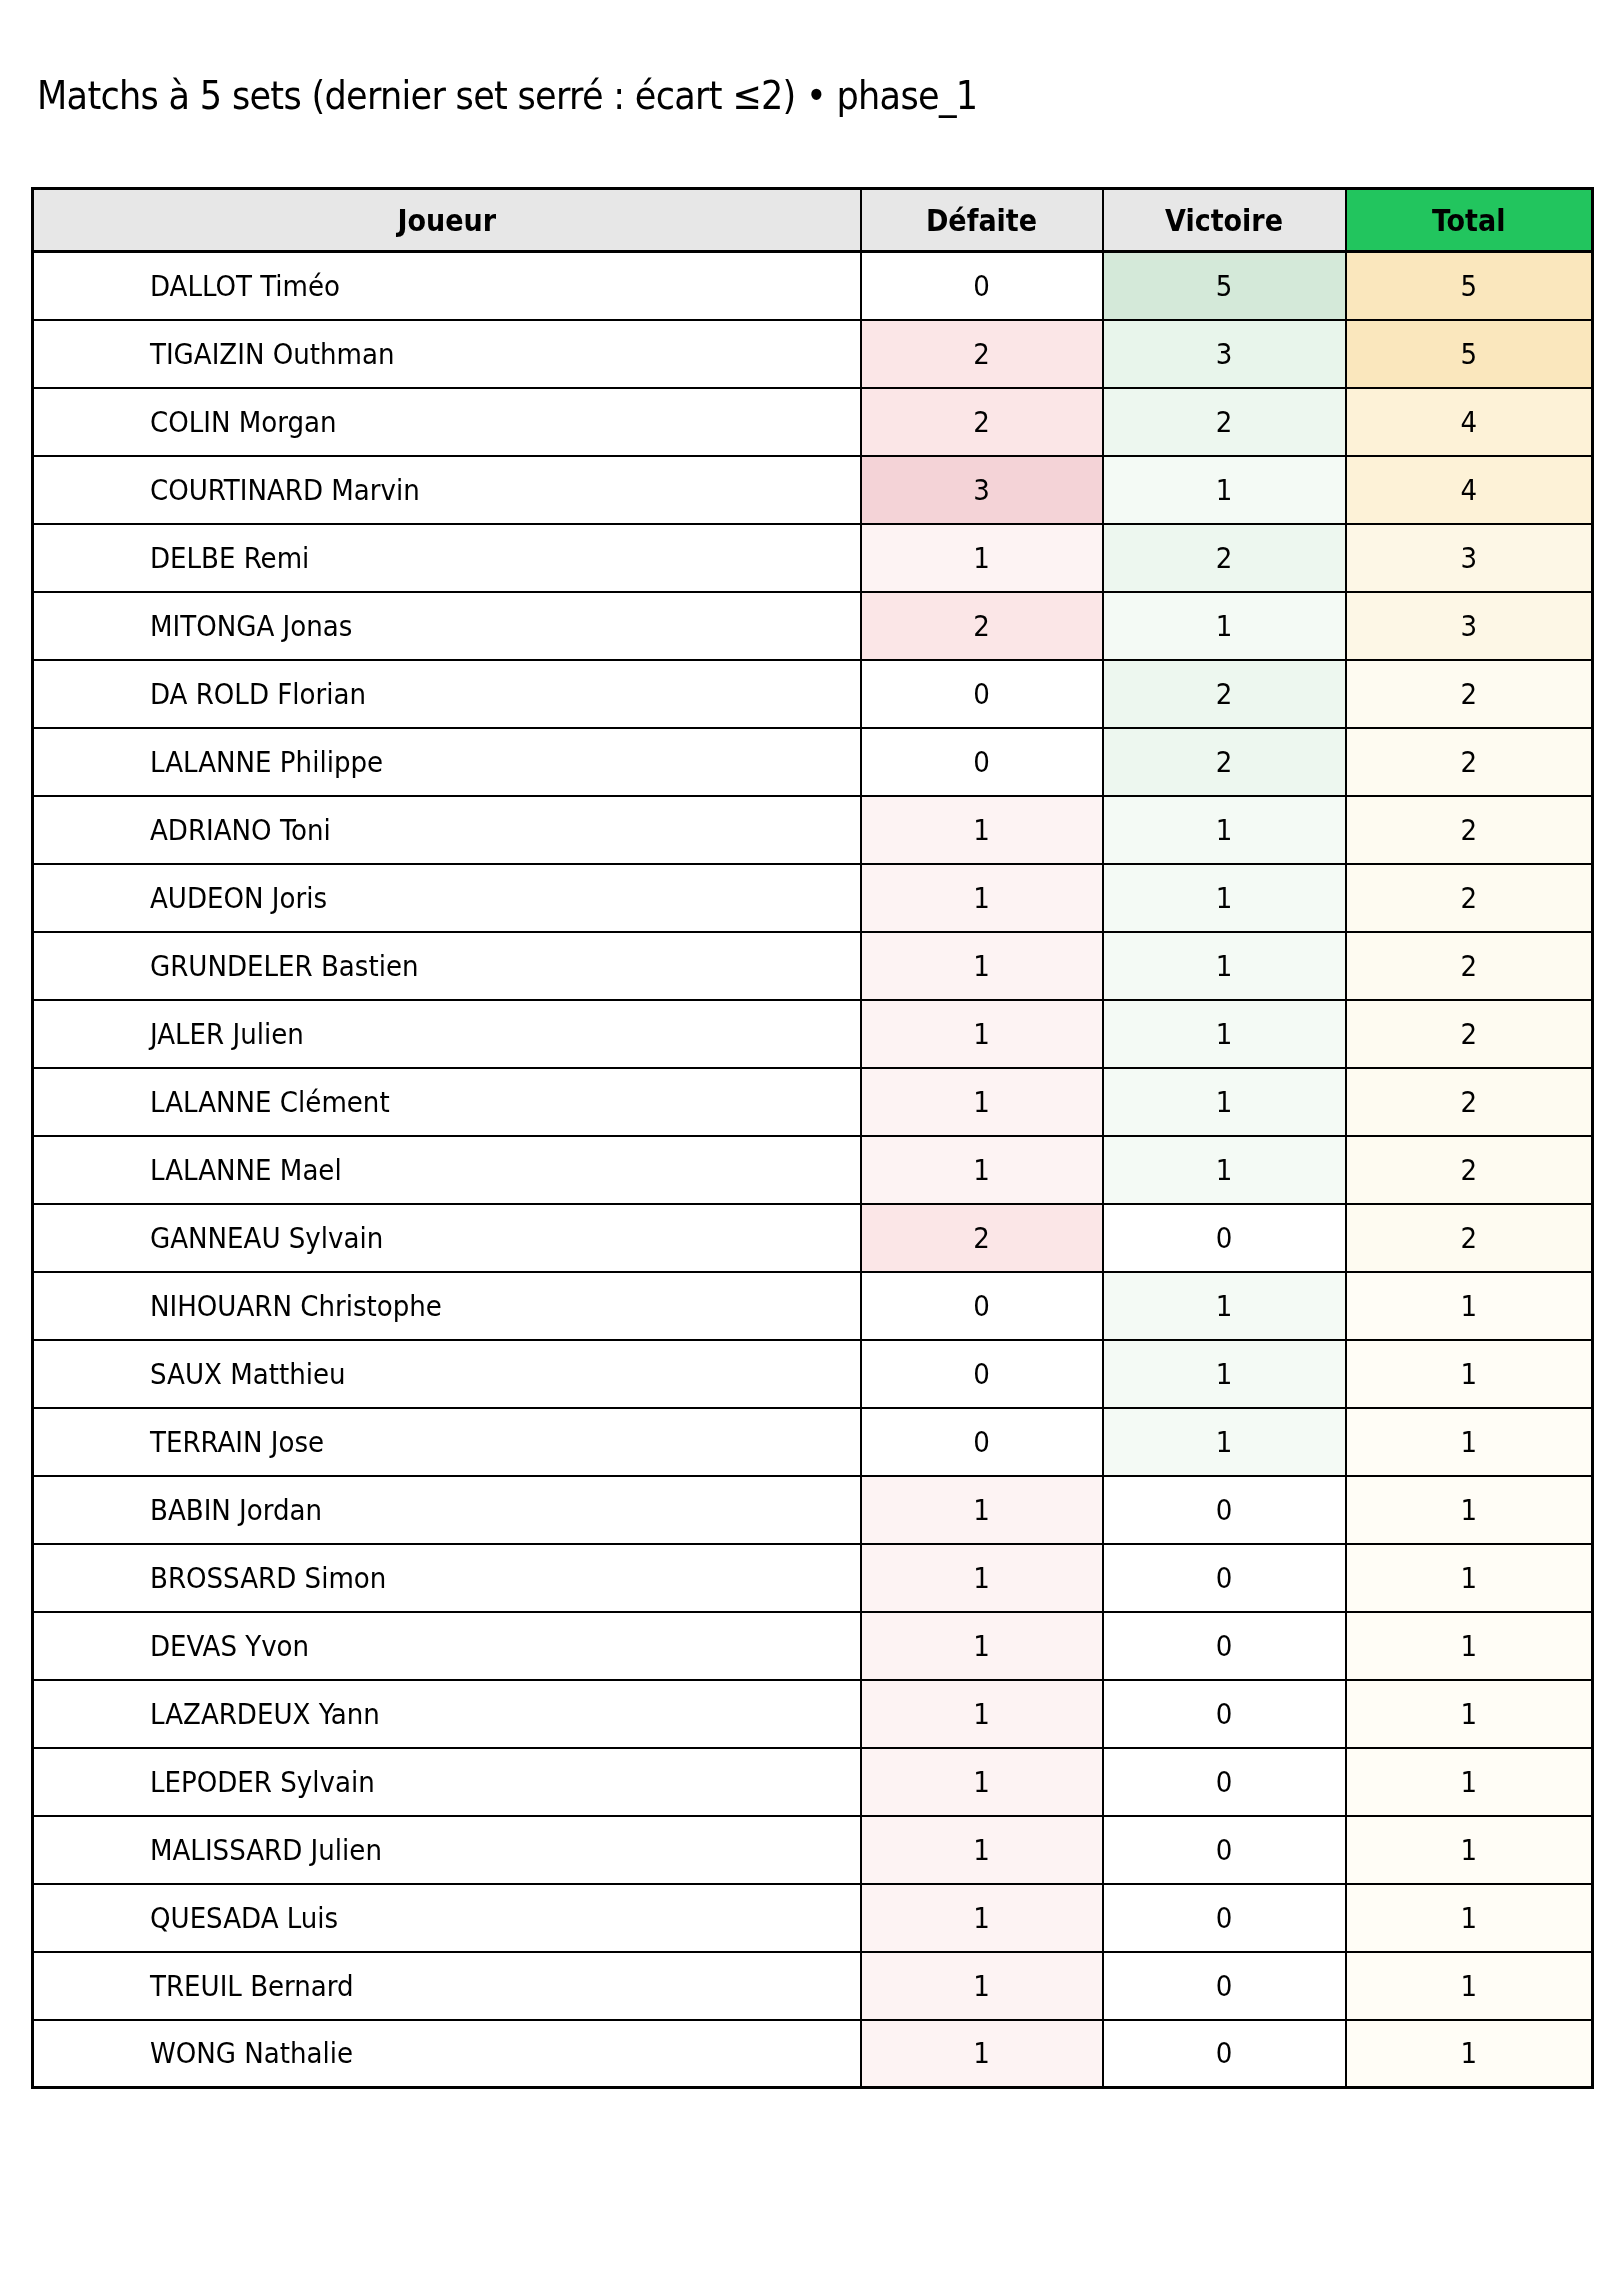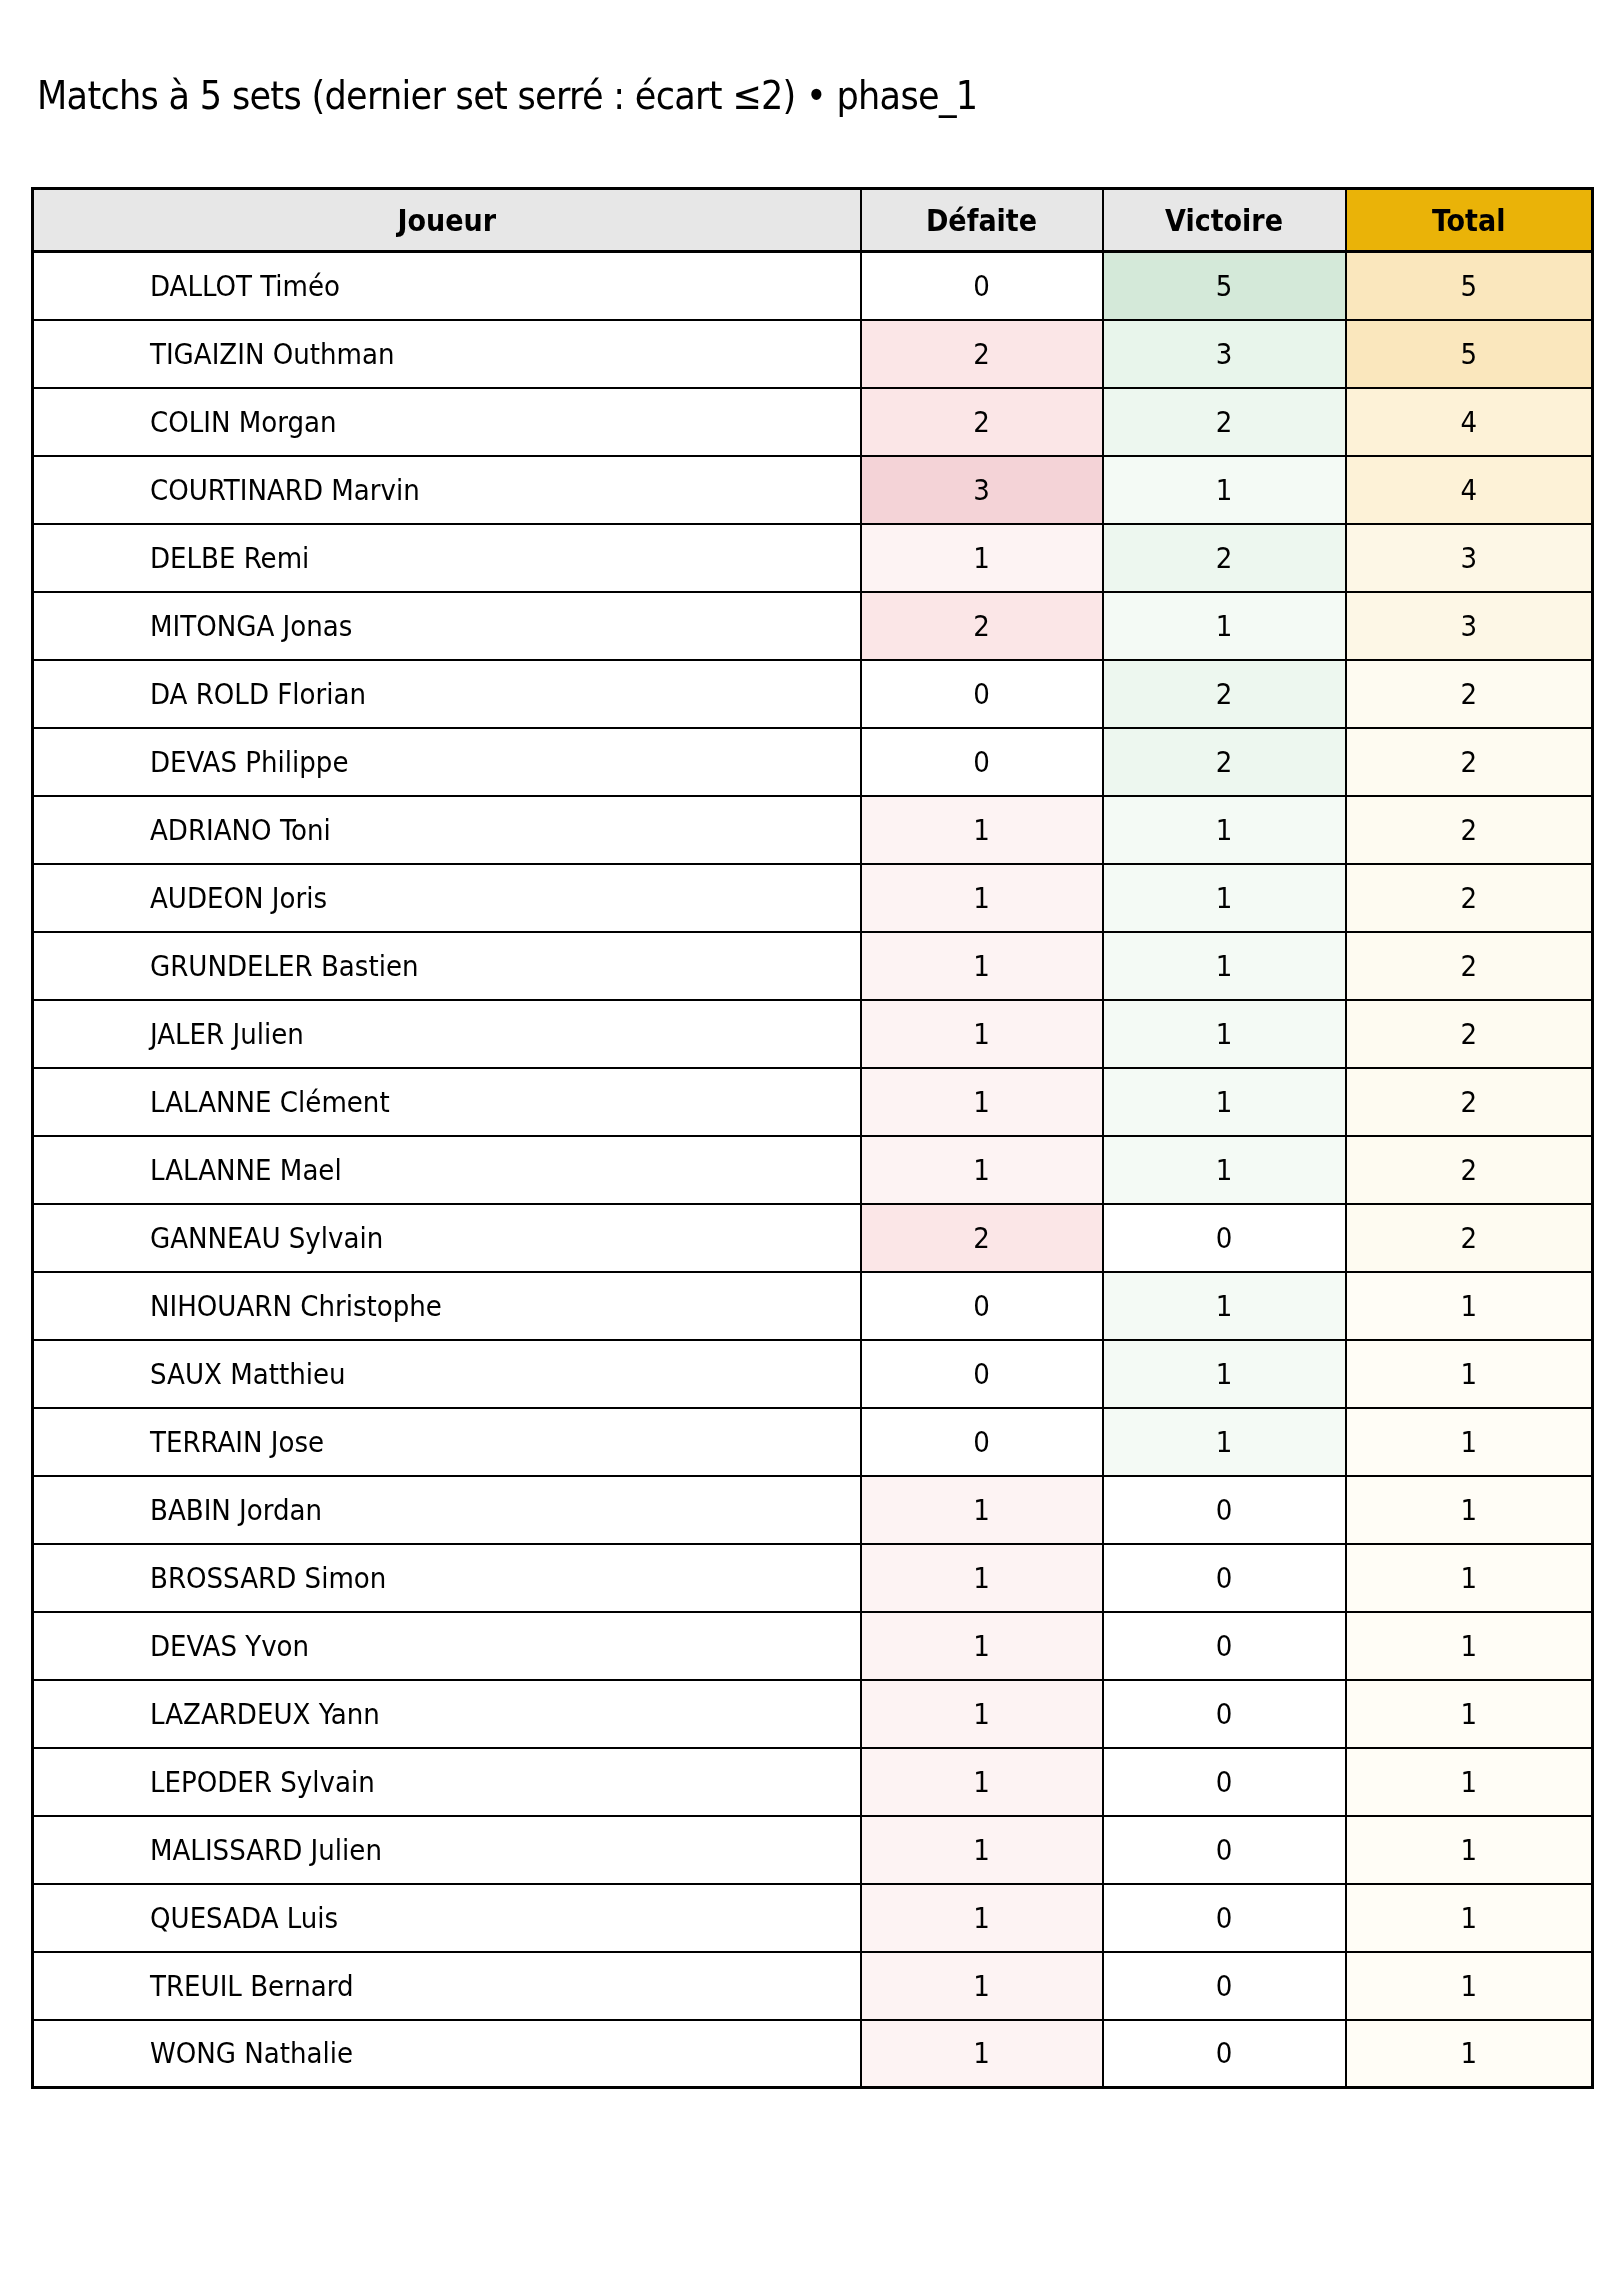--- a/index.html
+++ b/index.html
@@ -74,21 +74,21 @@
       <col style="width:828px">
       <col style="width:242px">
       <col style="width:243px">
       <col style="width:247px">
     </colgroup>
     <thead>
       <tr>
         <th style="background-color: rgb(231, 231, 231);">Joueur</th>
         <th style="background-color: rgb(231, 231, 231);">Défaite</th>
         <th style="background-color: rgb(231, 231, 231);">Victoire</th>
-        <th style="background-color: #eab308;">Total</th>
+        <th style="background-color: #22c55e;">Total</th>
       </tr>
     </thead>
     <tbody>
         <tr>
           <td class="col-player">DALLOT Timéo</td>
           <td class="col-defeat" style="background-color: rgb(255, 255, 255);">0</td>
           <td class="col-victory" style="background-color: rgb(212, 233, 217);">5</td>
           <td class="col-total" style="background-color: rgb(250, 231, 189);">5</td>
         </tr>
         <tr>
@@ -121,21 +121,21 @@
           <td class="col-victory" style="background-color: rgb(244, 250, 245);">1</td>
           <td class="col-total" style="background-color: rgb(253, 247, 230);">3</td>
         </tr>
         <tr>
           <td class="col-player">DA ROLD Florian</td>
           <td class="col-defeat" style="background-color: rgb(255, 255, 255);">0</td>
           <td class="col-victory" style="background-color: rgb(237, 247, 239);">2</td>
           <td class="col-total" style="background-color: rgb(254, 251, 241);">2</td>
         </tr>
         <tr>
-          <td class="col-player">DEVAS Philippe</td>
+          <td class="col-player">LALANNE Philippe</td>
           <td class="col-defeat" style="background-color: rgb(255, 255, 255);">0</td>
           <td class="col-victory" style="background-color: rgb(237, 247, 239);">2</td>
           <td class="col-total" style="background-color: rgb(254, 251, 241);">2</td>
         </tr>
         <tr>
           <td class="col-player">ADRIANO Toni</td>
           <td class="col-defeat" style="background-color: rgb(253, 243, 243);">1</td>
           <td class="col-victory" style="background-color: rgb(244, 250, 245);">1</td>
           <td class="col-total" style="background-color: rgb(254, 251, 241);">2</td>
         </tr>

